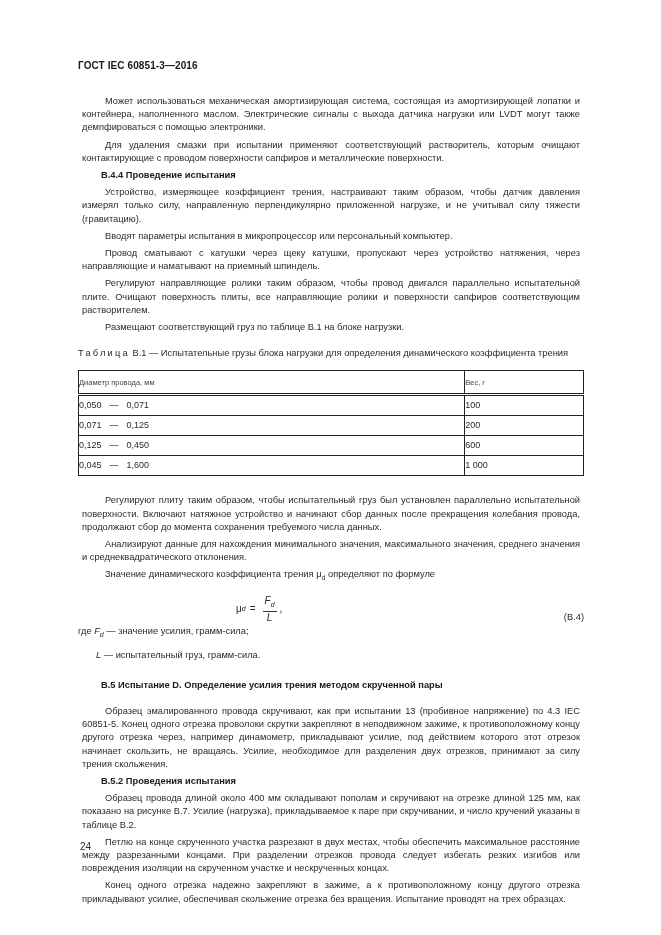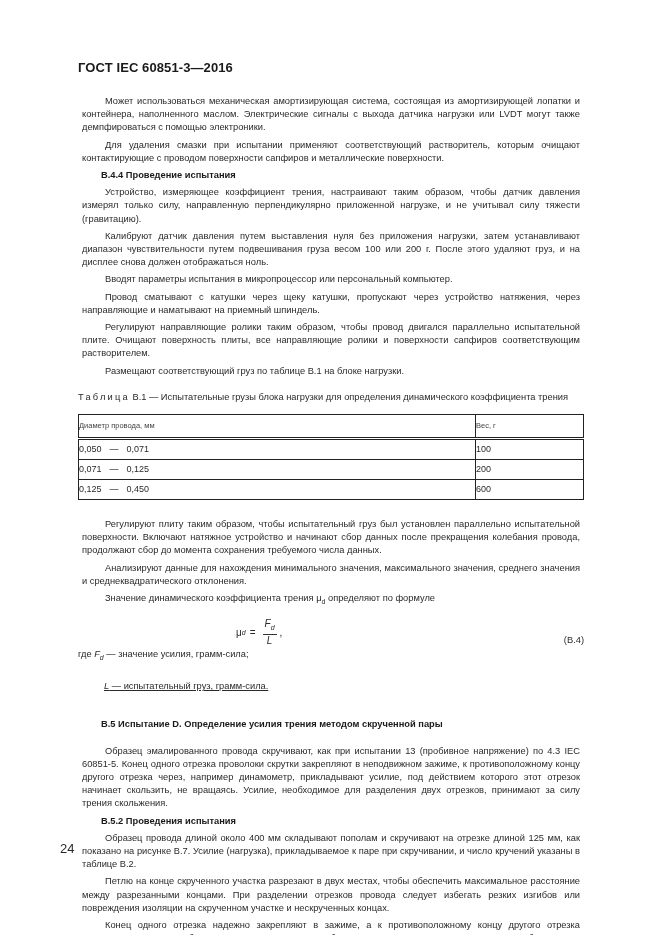--- a/index.html
+++ b/index.html
@@ -4,21 +4,21 @@
 <style>
   html, body { margin: 0; padding: 0; background: #ffffff; }
   body {
     width: 661px; height: 935px; position: relative; overflow: hidden;
     font-family: "Liberation Sans", "DejaVu Sans", sans-serif;
     color: #2a2a2a;
   }
   .page { position: absolute; left: 0; top: 0; width: 661px; height: 935px; }
   .header {
     position: absolute; left: 78px; top: 60px;
-    font-size: 13px; font-weight: bold; color: #1a1a1a; letter-spacing: 0.1px;
+    font-size: 10px; font-weight: bold; color: #1a1a1a; letter-spacing: 0.1px;
   }
   .content {
     position: absolute; left: 78px; top: 91px; width: 506px;
     font-size: 9.3px; line-height: 13.2px; text-align: justify;
   }
   .p { text-indent: 23px; margin: 4px; }
   .h { font-weight: bold; margin: 0; text-indent: 23px; color: #1a1a1a; }
   .spacer-m { height: 9px; }
   .caption { margin: 0; font-size: 9.3px; }
   .caption .spaced { letter-spacing: 2.2px; }
@@ -35,36 +35,35 @@
     position: relative; height: 34px; margin-top: 6px;
   }
   .formula .expr { position: absolute; left: 158px; top: 4px; font-size: 10px; display: flex; align-items: center; }
   .formula .mu { font-style: normal; }
   .formula sub { font-size: 7px; font-style: italic; }
   .frac { display: inline-flex; flex-direction: column; align-items: center; margin: 0 3px; }
   .frac .num { border-bottom: 1px solid #333; padding: 0 2px; font-style: italic; line-height: 12px; }
   .frac .den { font-style: italic; line-height: 12px; }
   .formula .eqnum { position: absolute; right: 0; top: 20px; font-size: 9.3px; }
   .where { margin: 0; }
-  .where2 { margin: 16px; padding-left: 10px; text-decoration: underline; }
-  .pagenum { position: absolute; left: 60px; top: 841px; font-size: 13px; }
+  .where2 { margin: 8px; padding-left: 10px; }
+  .pagenum { position: absolute; left: 80px; top: 841px; font-size: 10px; }
 </style>
 </head>
 <body>
 
 <div class="page">
 
   <div class="header">ГОСТ IEC 60851-3—2016</div>
 
   <div class="content">
     <p class="p">Может использоваться механическая амортизирующая система, состоящая из амортизирующей лопатки и контейнера, наполненного маслом. Электрические сигналы с выхода датчика нагрузки или LVDT могут также демпфироваться с помощью электроники.</p>
     <p class="p">Для удаления смазки при испытании применяют соответствующий растворитель, которым очищают контактирующие с проводом поверхности сапфиров и металлические поверхности.</p>
     <p class="h">B.4.4 Проведение испытания</p>
     <p class="p">Устройство, измеряющее коэффициент трения, настраивают таким образом, чтобы датчик давления измерял только силу, направленную перпендикулярно приложенной нагрузке, и не учитывал силу тяжести (гравитацию).</p>
-    <p class="p">Калибруют датчик давления путем выставления нуля без приложения нагрузки, затем устанавливают диапазон чувствительности путем подвешивания груза весом 100 или 200 г. После этого удаляют груз, и на дисплее снова должен отображаться ноль.</p>
     <p class="p">Вводят параметры испытания в микропроцессор или персональный компьютер.</p>
     <p class="p">Провод сматывают с катушки через щеку катушки, пропускают через устройство натяжения, через направляющие и наматывают на приемный шпиндель.</p>
     <p class="p">Регулируют направляющие ролики таким образом, чтобы провод двигался параллельно испытательной плите. Очищают поверхность плиты, все направляющие ролики и поверхности сапфиров соответствующим растворителем.</p>
     <p class="p">Размещают соответствующий груз по таблице B.1 на блоке нагрузки.</p>
 
     <div class="spacer-m"></div>
     <p class="caption"><span class="spaced">Таблица</span><span> B.1 — Испытательные грузы блока нагрузки для определения динамического коэффициента трения</span></p>
 
     <table class="t">
       <tbody>
@@ -76,20 +75,24 @@
         <td><span>0,050</span><span class="dash">—</span><span>0,071</span></td>
         <td>100</td>
       </tr>
       <tr>
         <td><span>0,071</span><span class="dash">—</span><span>0,125</span></td>
         <td>200</td>
       </tr>
       <tr>
         <td><span>0,125</span><span class="dash">—</span><span>0,450</span></td>
         <td>600</td>
+      </tr>
+      <tr>
+        <td><span>0,045</span><span class="dash">—</span><span>1,600</span></td>
+        <td>1 000</td>
       </tr>
     </tbody>
       </table>
 
     <div style="height:14px"></div>
     <p class="p">Регулируют плиту таким образом, чтобы испытательный груз был установлен параллельно испытательной поверхности. Включают натяжное устройство и начинают сбор данных после прекращения колебания провода, продолжают сбор до момента сохранения требуемого числа данных.</p>
     <p class="p">Анализируют данные для нахождения минимального значения, максимального значения, среднего значения и среднеквадратического отклонения.</p>
     <p class="p"><span>Значение динамического коэффициента трения </span><span>μ</span><sub style="font-size:7px">d</sub><span> определяют по формуле</span></p>
 
     <div class="formula">

